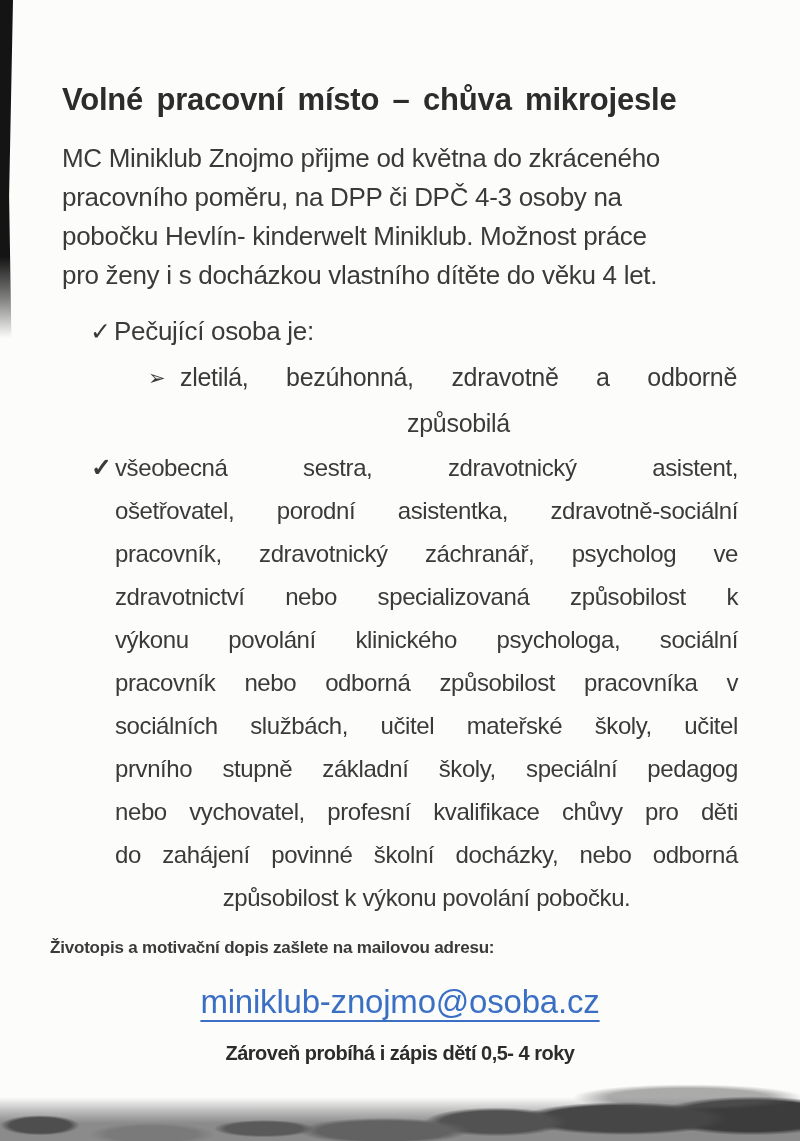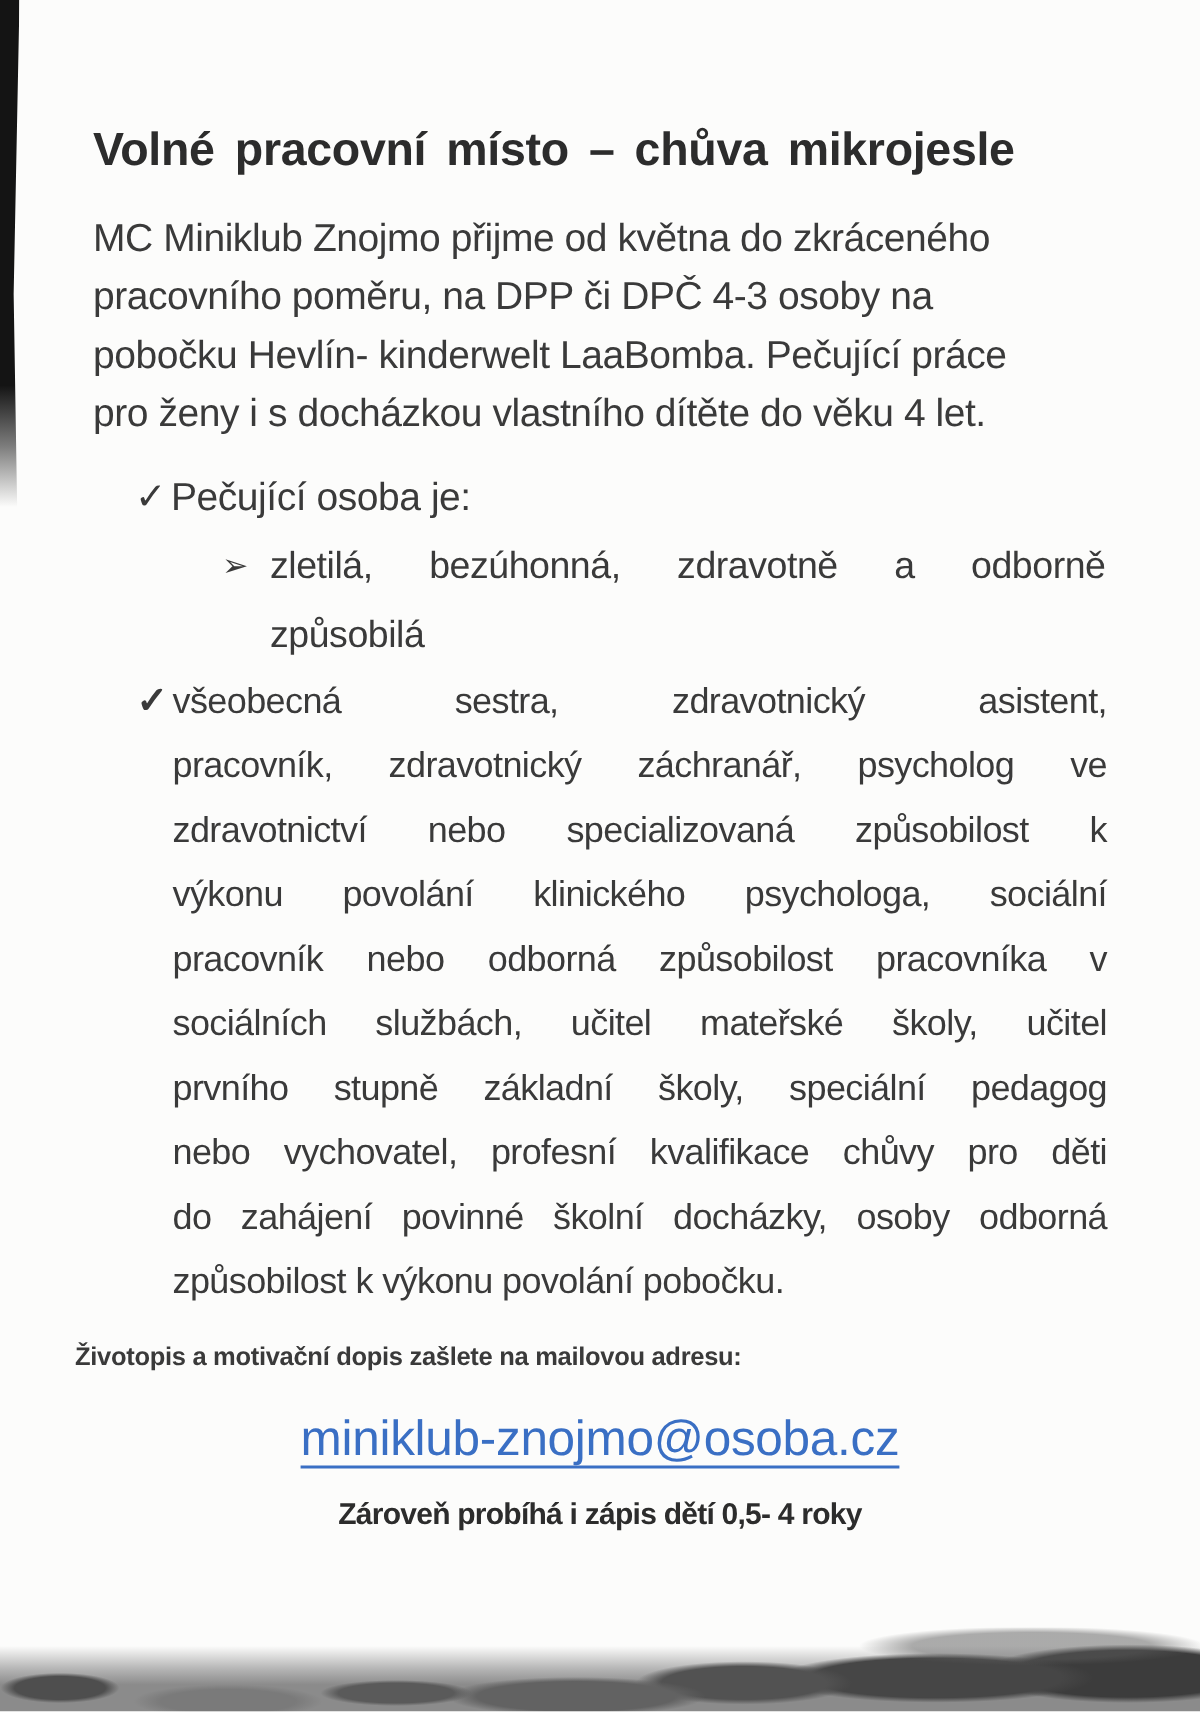--- a/index.html
+++ b/index.html
@@ -55,21 +55,21 @@
   .b2 {
     position: relative; margin-left: 115px; width: 623px;
     font-size: 24px; line-height: 43px; letter-spacing: -0.4px;
   }
   .b2 .heading { font-weight: bold; color: #2f2f2f; }
   .marker { position: absolute; top: 0; }
   .b1 .marker, .b2 .marker { left: -24px; font-size: 25px; }
   .b2 .marker { font-weight: bold; }
   .sub .marker { left: -32px; font-size: 21px; top: 1px; }
   .jline { text-align: justify; text-align-last: justify; }
-  .lline { text-align: left; }
+  .lline { text-align: center; }
   .closing {
     margin: 8px 30px 0 50px;
     font-size: 17px; line-height: 42px; letter-spacing: -0.2px; font-weight: bold;
   }
   .email-row { margin-top: 14px; text-align: center; }
   .email {
     font-size: 33px; letter-spacing: -0.2px;
     color: var(--link, #3a6fc4);
     text-decoration: underline;
     text-decoration-thickness: 2px;
@@ -87,46 +87,47 @@
 
 <div class="page" style="--ink: #3a3a3a; --link: #3a6fc4;">
 
   <div class="scan-left"></div>
 
   <div class="title">Volné pracovní místo – chůva mikrojesle</div>
 
   <div class="intro">
     <div>MC Miniklub Znojmo přijme od května do zkráceného</div>
     <div>pracovního poměru, na DPP či DPČ 4-3 osoby na</div>
-    <div>pobočku Hevlín- kinderwelt LaaBomba. Pečující práce</div>
+    <div>pobočku Hevlín- kinderwelt Miniklub. Možnost práce</div>
     <div>pro ženy i s docházkou vlastního dítěte do věku 4 let.</div>
   </div>
 
   <div class="b1">
     <span class="marker">✓</span>
     <div>Pečující osoba je:</div>
   </div>
 
   <div class="sub">
     <span class="marker">➢</span>
     <div class="jline">zletilá, bezúhonná, zdravotně a odborně</div>
     <div class="lline">způsobilá</div>
   </div>
 
   <div class="b2">
     <span class="marker">✓</span>
     <div class="jline">všeobecná sestra, zdravotnický asistent,</div>
+    <div class="jline">ošetřovatel, porodní asistentka, zdravotně-sociální</div>
     <div class="jline">pracovník, zdravotnický záchranář, psycholog ve</div>
     <div class="jline">zdravotnictví nebo specializovaná způsobilost k</div>
     <div class="jline">výkonu povolání klinického psychologa, sociální</div>
     <div class="jline">pracovník nebo odborná způsobilost pracovníka v</div>
     <div class="jline">sociálních službách, učitel mateřské školy, učitel</div>
     <div class="jline">prvního stupně základní školy, speciální pedagog</div>
     <div class="jline">nebo vychovatel, profesní kvalifikace chůvy pro děti</div>
-    <div class="jline">do zahájení povinné školní docházky, osoby odborná</div>
+    <div class="jline">do zahájení povinné školní docházky, nebo odborná</div>
     <div class="lline">způsobilost k výkonu povolání pobočku.</div>
   </div>
 
   <div class="closing">Životopis a motivační dopis zašlete na mailovou adresu:</div>
 
   <div class="email-row">
     <span class="email">miniklub-znojmo@osoba.cz</span>
   </div>
 
   <div class="footer-line">Zároveň probíhá i zápis dětí 0,5- 4 roky</div>

